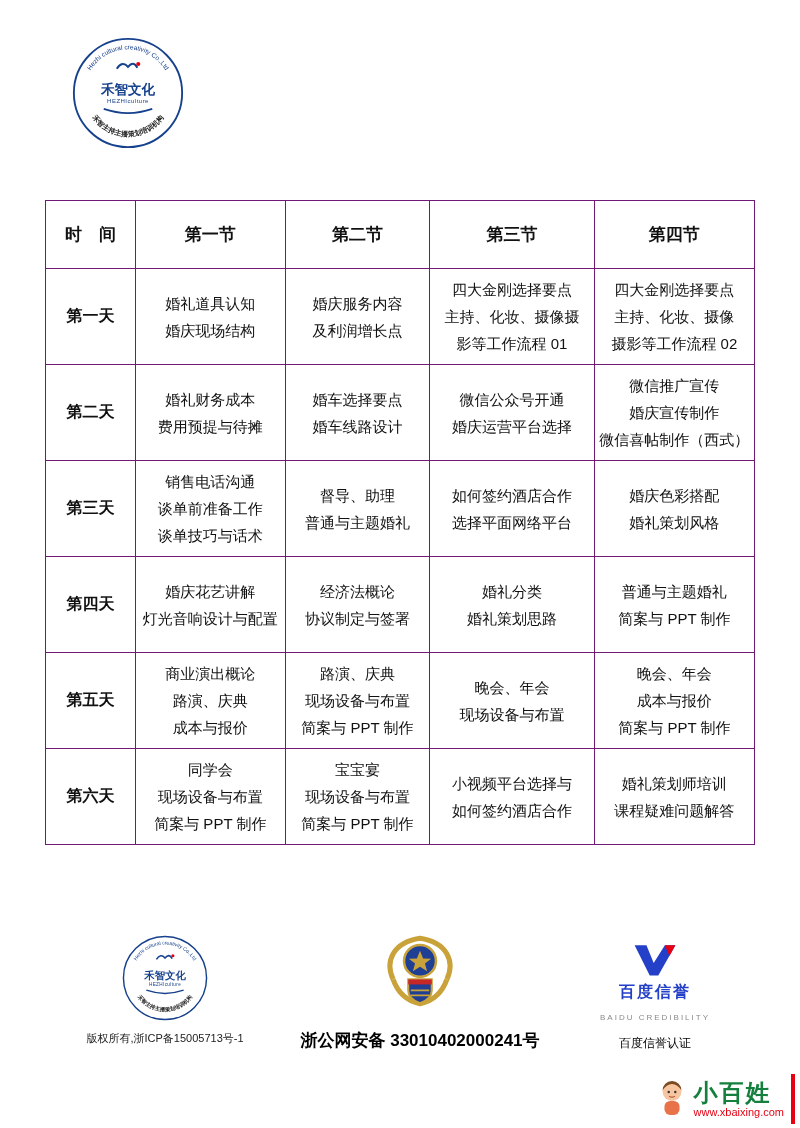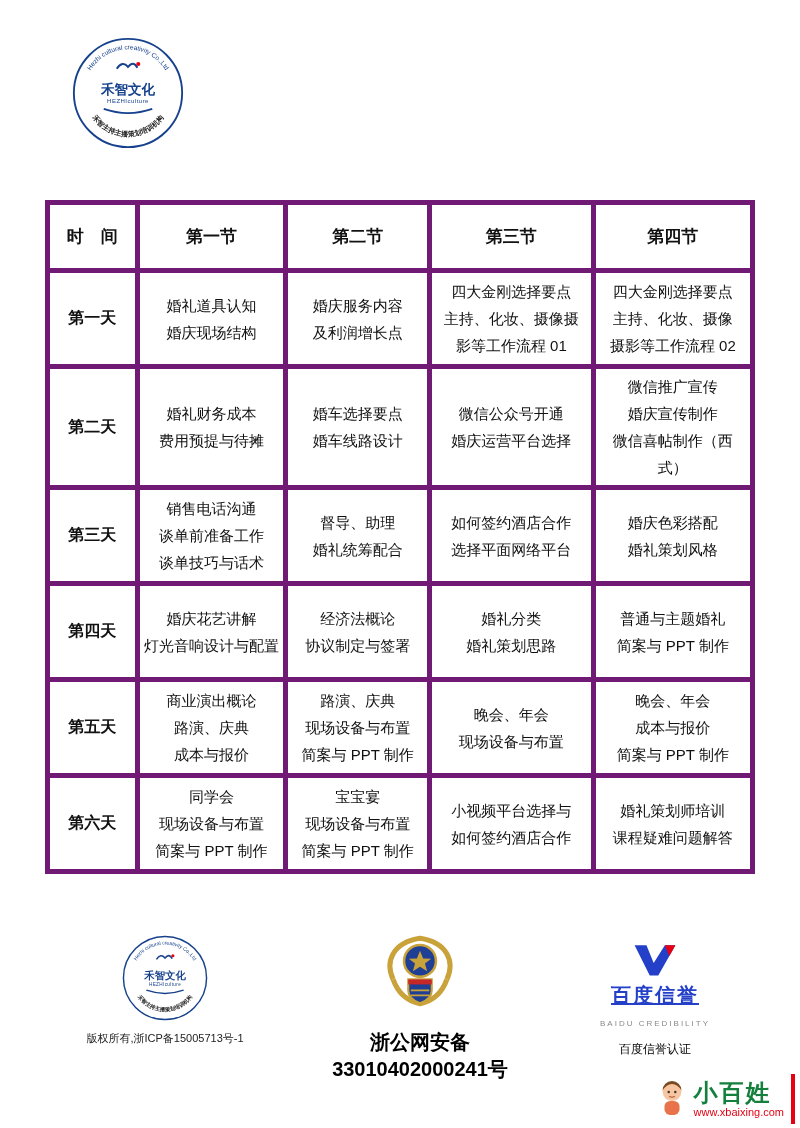--- a/index.html
+++ b/index.html
@@ -20,42 +20,42 @@
     text-align:center; font-size:44px; font-weight:900; letter-spacing:3px;
     color:#000; white-space:nowrap;
   }
 
   
   .schedule {
     position:absolute; top:200px; left:45px; width:710px;
     border-collapse:collapse; table-layout:fixed;
   }
   .schedule th, .schedule td {
-    border:5px solid #701a75; text-align:center; vertical-align:middle;
+    border:1px solid #701a75; text-align:center; vertical-align:middle;
     white-space:pre-line; padding:4px 4px;
   }
   .schedule thead tr { height:68px; }
   .schedule thead th { font-size:17px; font-weight:bold; }
   .schedule tbody tr { height:96px; }
   .schedule td { font-size:15px; line-height:1.8; }
   .schedule td.day { font-size:16px; font-weight:bold;text-align:center; }
 
   
   .footer { position:absolute; top:925px; left:0; width:100%; height:130px; }
   .f-col { position:absolute; text-align:center; }
   .f-left   { left:60px;  width:210px; }
   .f-center { left:300px; width:240px; }
   .f-right  { left:565px; width:180px; }
   .f-left .logo-wrap-small { width:86px; height:86px; margin:10px auto 0; }
   .f-left .logo-wrap-small svg { width:100%; height:100%; }
   .copyright { margin-top:10px; font-size:11px; color:#222; }
   .badge-svg { width:84px; height:84px; margin-top:4px; }
-  .police-text { margin-top:12px; font-size:20px; font-weight:bold; color:#000; }
+  .police-text { margin-top:12px; font-size:17px; font-weight:bold; color:#000; }
   .baidu-v { width:46px; height:37px; margin-top:16px; }
-  .baidu-cn { font-size:20px; font-weight:bold; color:#2440c8; letter-spacing:2px;text-decoration:underline; }
+  .baidu-cn { font-size:16px; font-weight:bold; color:#2440c8; letter-spacing:2px; }
   .baidu-en { font-size:8px; color:#8a8a8a; letter-spacing:2px; margin-top:10px; }
   .baidu-cert { margin-top:13px; font-size:12px; color:#000; }
 
   
   .watermark {
     position:absolute; right:16px; bottom:8px;
     display:flex; align-items:center; gap:6px;
   }
   .mascot-svg { width:32px; height:42px; }
   .wm-texts { display:flex; flex-direction:column; align-items:flex-start; }
@@ -133,21 +133,21 @@
         <td>微信推广宣传
 婚庆宣传制作
 微信喜帖制作（西式）</td>
       </tr>
       <tr>
         <td class="day">第三天</td>
         <td>销售电话沟通
 谈单前准备工作
 谈单技巧与话术</td>
         <td>督导、助理
-婚礼统筹配合</td>
+普通与主题婚礼</td>
         <td>如何签约酒店合作
 选择平面网络平台</td>
         <td>婚庆色彩搭配
 婚礼策划风格</td>
       </tr>
       <tr>
         <td class="day">第四天</td>
         <td>婚庆花艺讲解
 灯光音响设计与配置</td>
         <td>经济法概论

